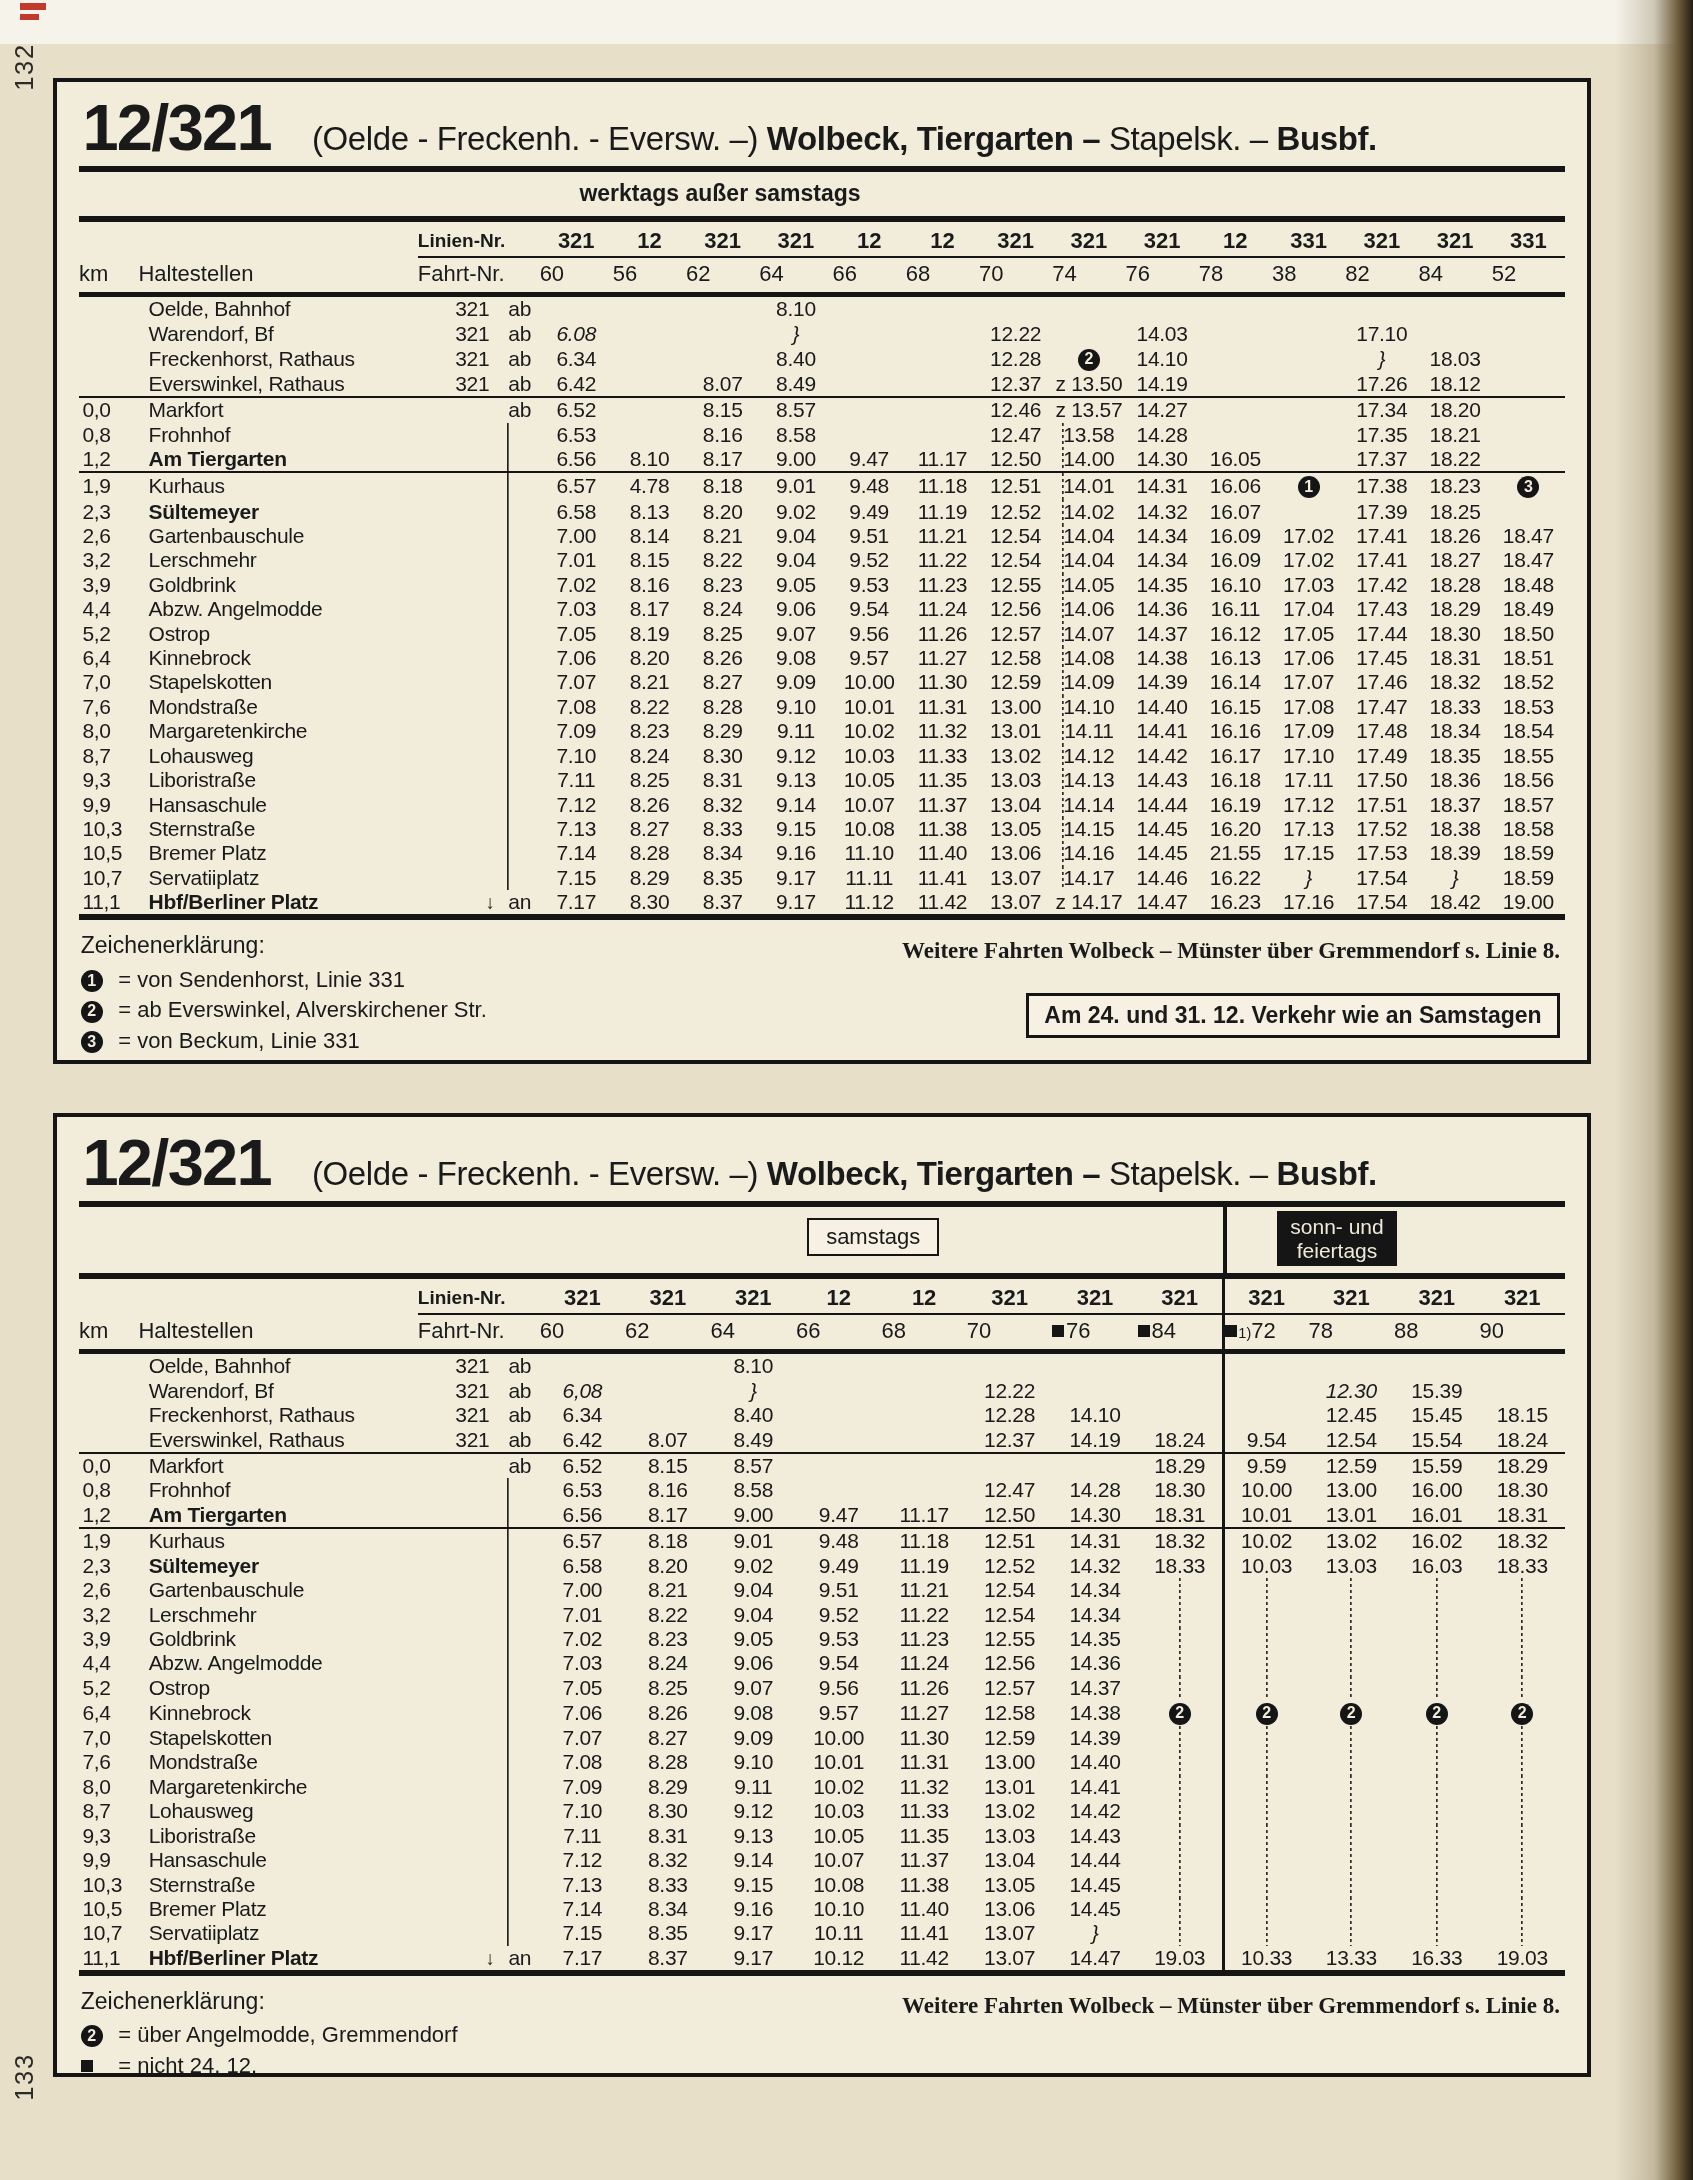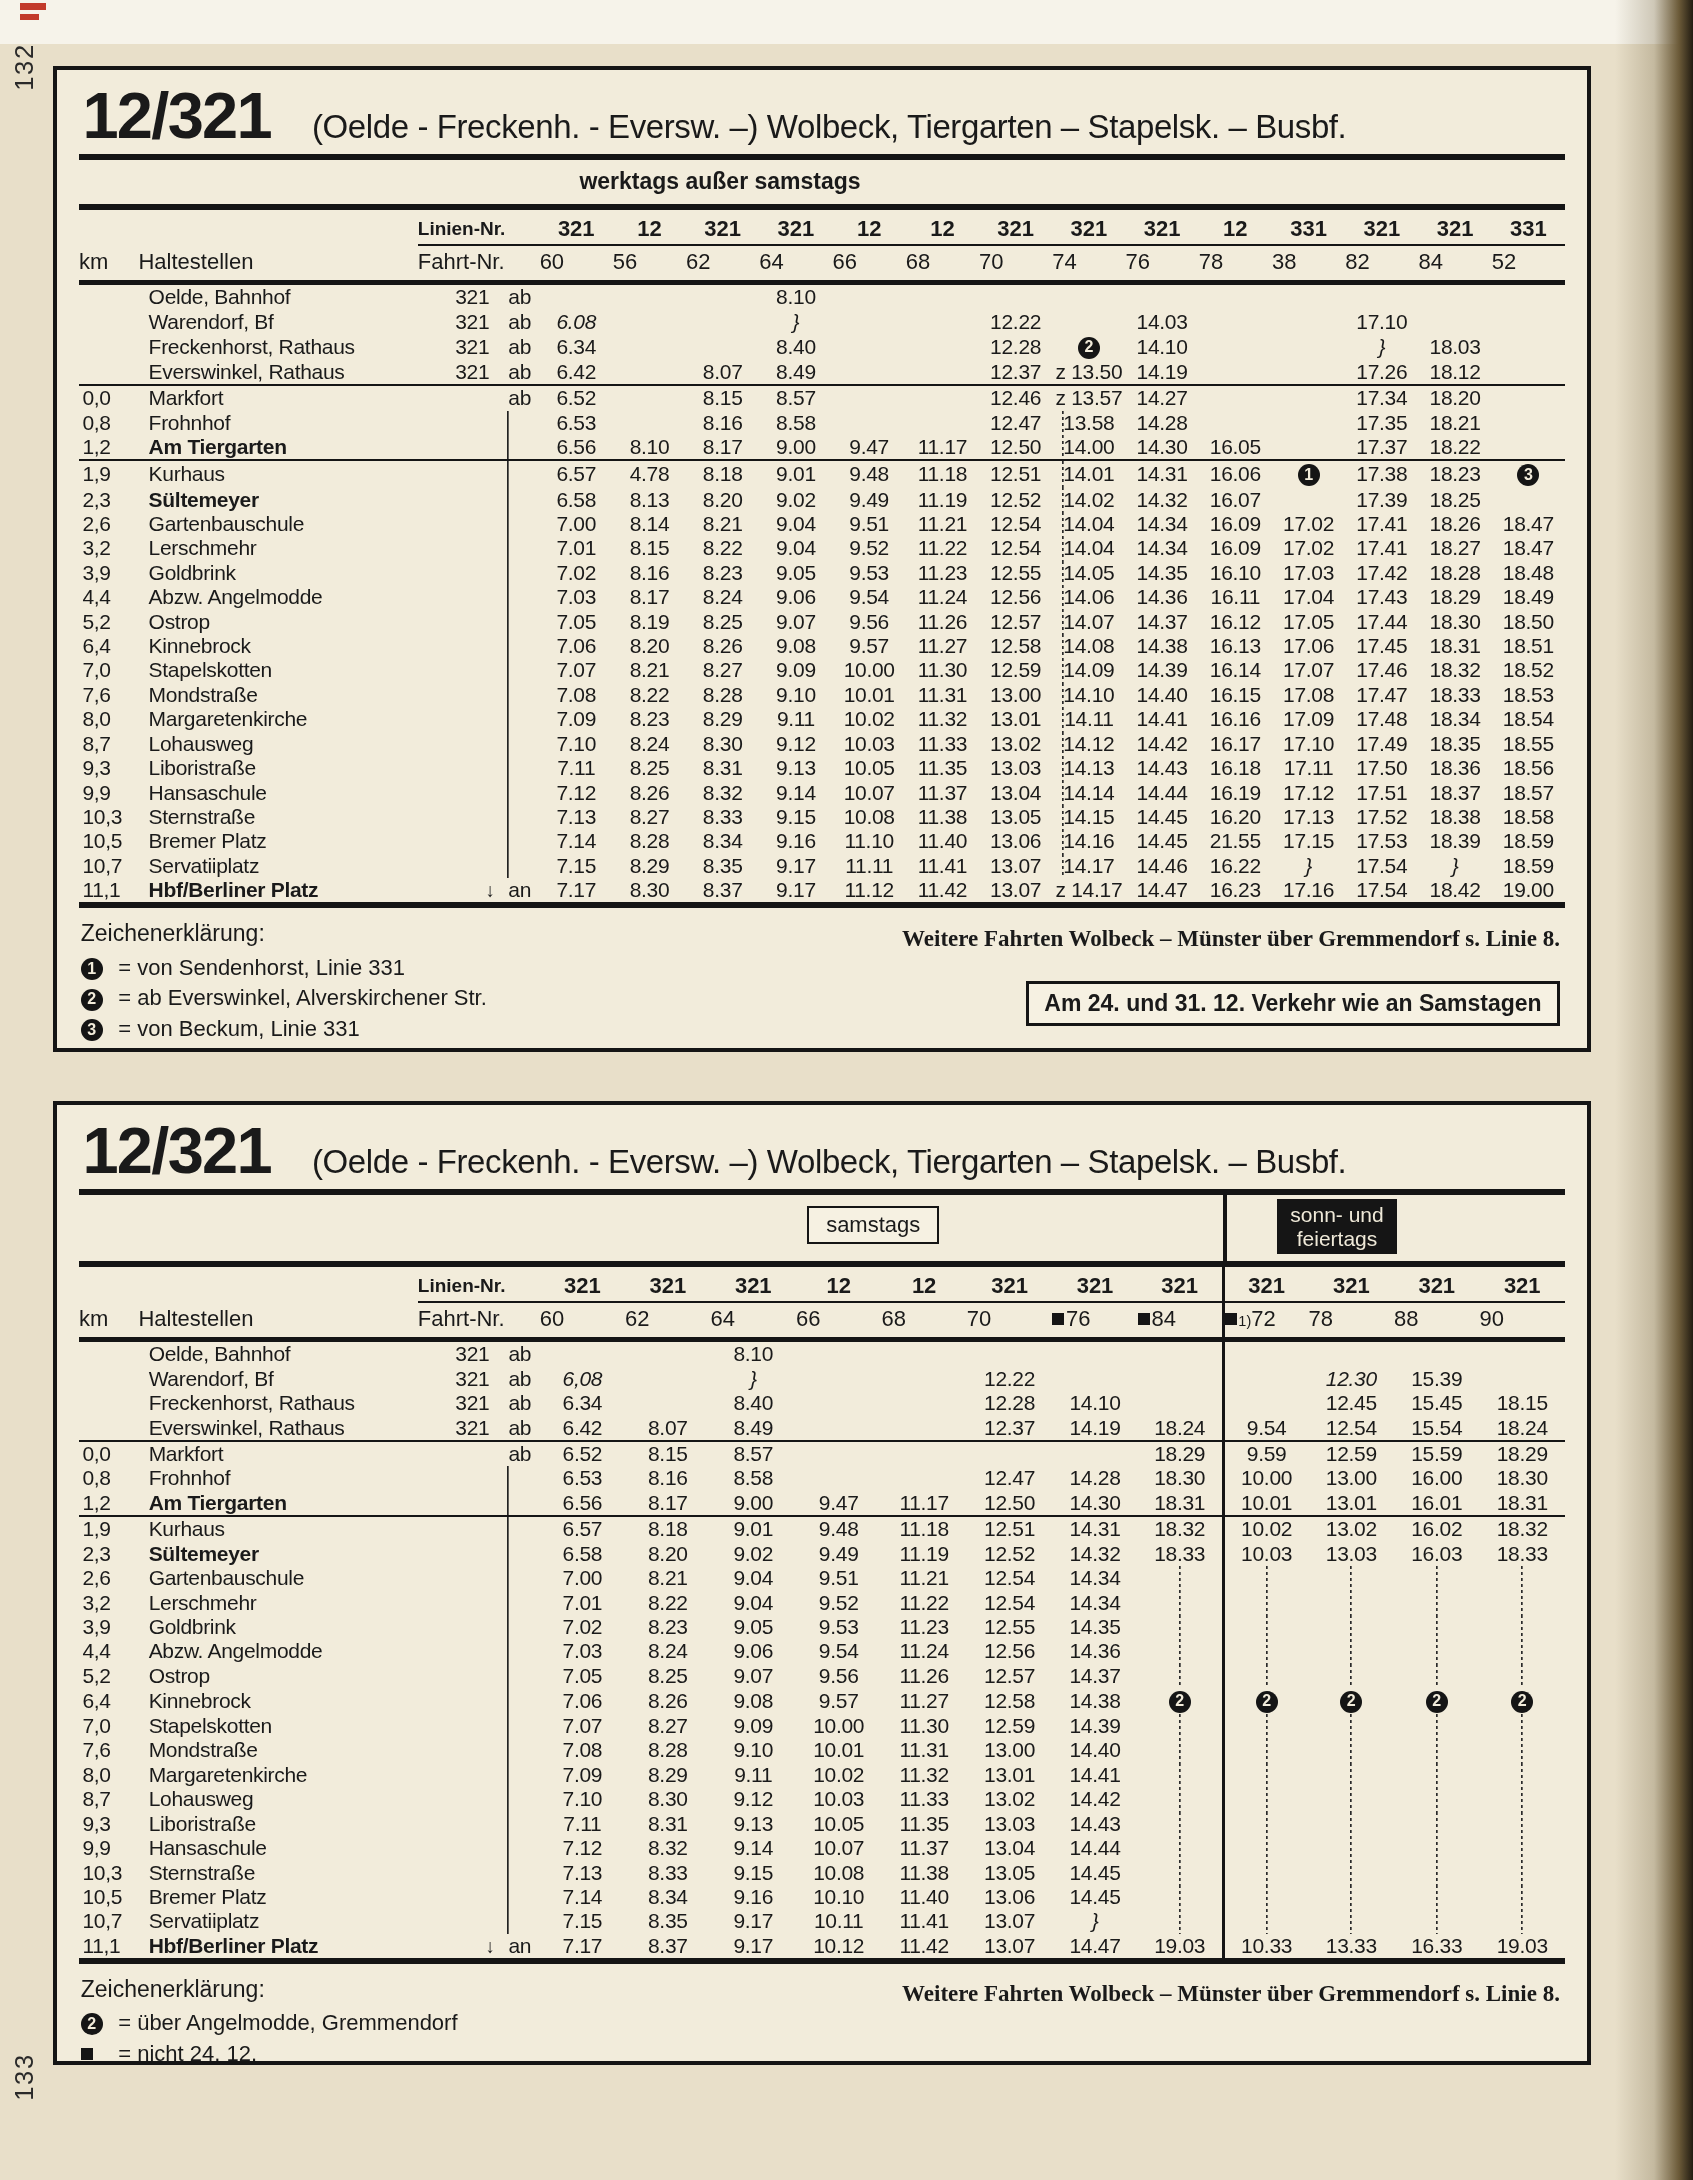--- a/index.html
+++ b/index.html
@@ -14,28 +14,28 @@
   .edge-shadow{
     position:absolute;top:0;right:0;width:78px;height:100%;pointer-events:none;z-index:9;
     background:linear-gradient(90deg,rgba(104,88,52,0) 0%,rgba(104,88,52,.28) 50%,#6b5a38 82%,#221c12 100%);
   }
   .pgnum{
     position:absolute;left:10.2px;font-size:25.6px;color:#2a2a2a;
     writing-mode:vertical-rl;transform:rotate(180deg);letter-spacing:1.7px;
   }
   .panel{
     position:absolute;left:53px;width:1538px;box-sizing:border-box;
-    border:4.3px solid #151515;background:#f2ecdb;padding:0 22px;overflow:hidden;
+    border:4.3px solid #151515;background:#f2ecdb;padding:0 22px;overflow:hidden;margin-top:12px;
   }
   #panel-0{top:66px;height:986px;}
   #panel-1{top:1101px;height:964px;}
   .p-head{display:flex;align-items:baseline;gap:41px;padding:15.3px 3.4px 6.8px 3.4px;}
   .line-big{font-size:65px;font-weight:bold;letter-spacing:-1.7px;line-height:.95;}
   .route{font-size:33px;letter-spacing:-0.4px;white-space:nowrap;}
-  .route b{font-weight:normal;}
+  .route b{font-weight:bold;}
   .rule{height:6px;background:#151515;}
   .band{position:relative;}
   .band-text{height:44px;display:flex;align-items:center;justify-content:center;
     font-weight:bold;font-size:23px;transform:translateX(-102px);}
   .band-boxes{height:66px;}
   .box-sam{position:absolute;left:49%;top:11px;border:2.6px solid #151515;background:#f6f1e2;
     font-size:22px;padding:4.3px 17px;}
   .box-sonn{position:absolute;left:80.6%;top:4.3px;background:#151515;color:#efe9d8;
     font-size:21px;line-height:1.1;text-align:center;padding:4.3px 13.6px;}
   .band-divider{position:absolute;left:77%;top:0;bottom:-6px;width:3.4px;background:#151515;}

